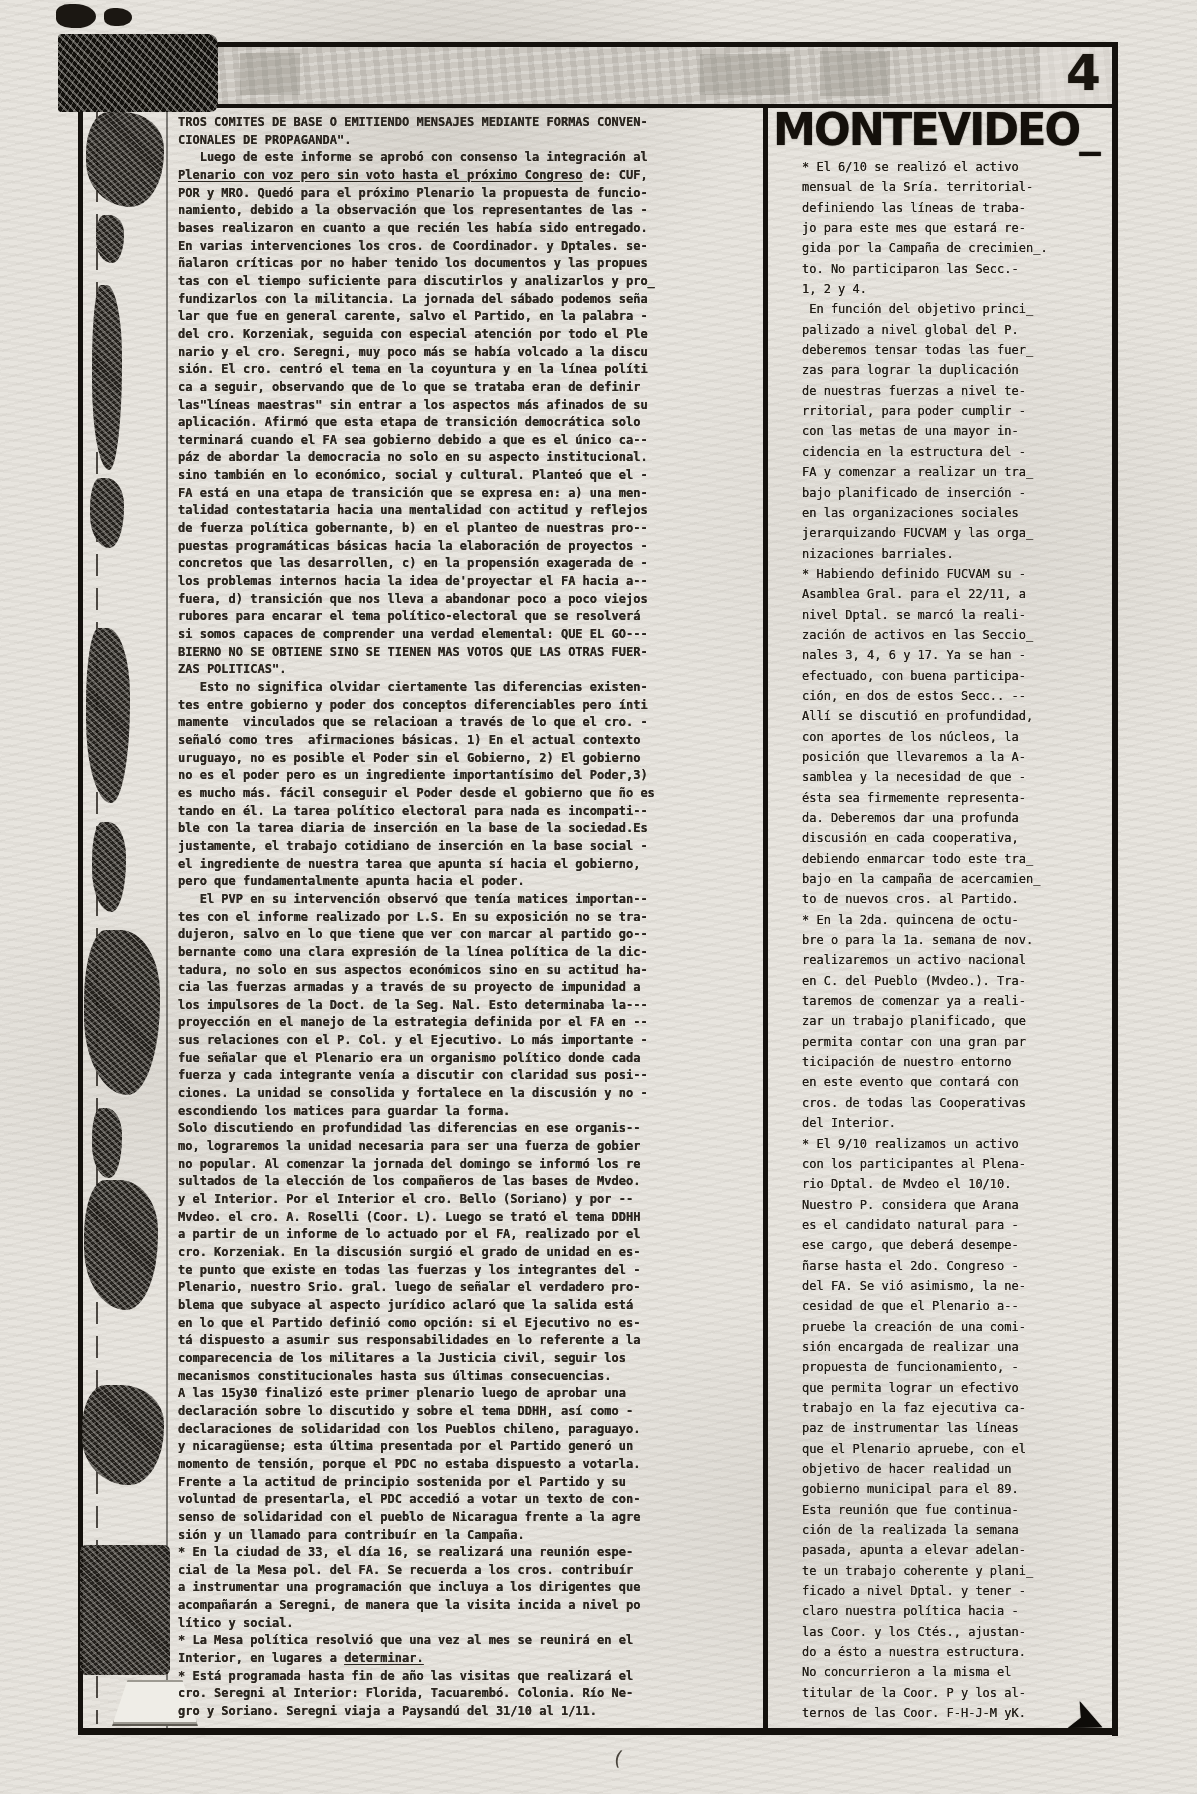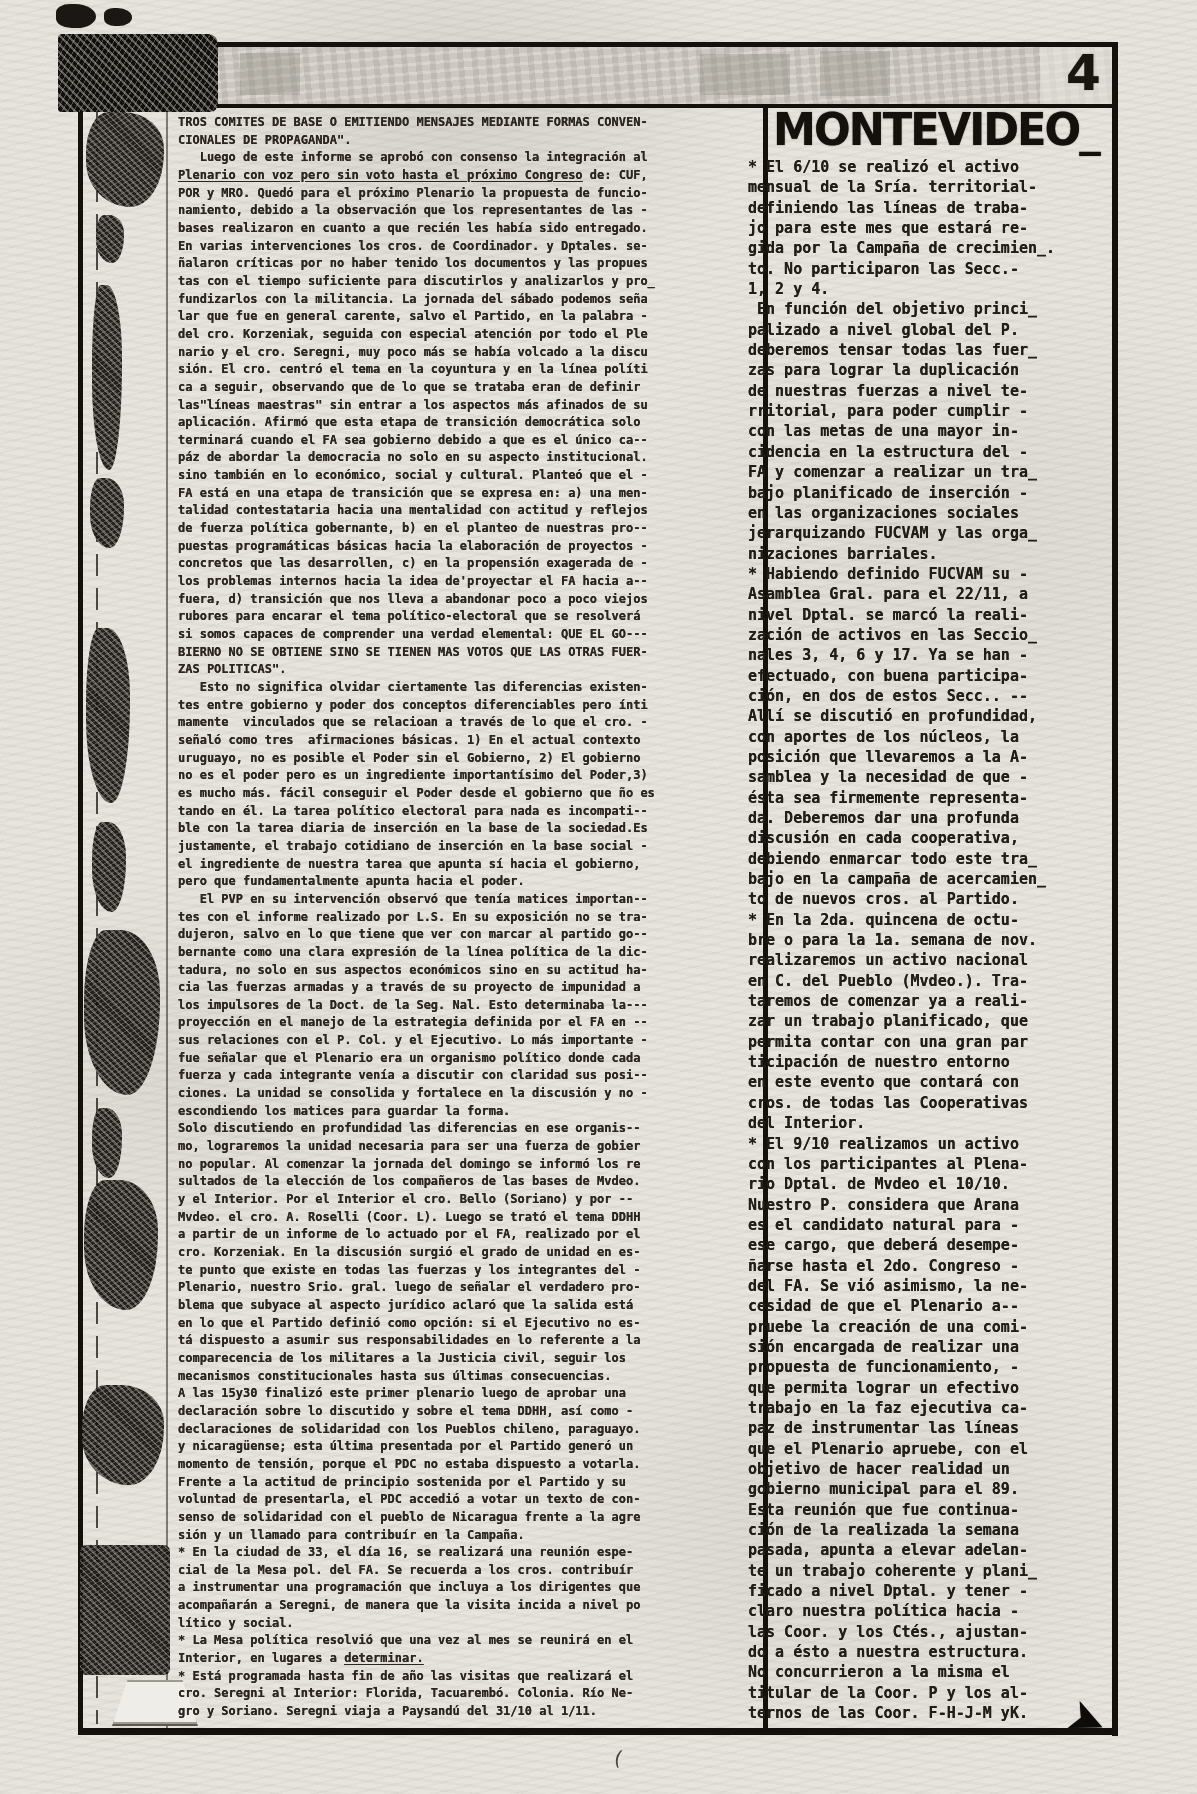--- a/index.html
+++ b/index.html
@@ -56,22 +56,22 @@
     position:absolute; left:96px; top:112px; width:2px; height:1612px;
     background:repeating-linear-gradient(180deg, rgba(25,20,15,.75) 0 22px, transparent 22px 34px);
   }
   .col{position:absolute; white-space:pre;}
   #left-col{
     left:178px; top:114px; width:578px;
     font-size:12px; line-height:17.65px; letter-spacing:0;
     color:#2b2620; text-shadow:0 0 .4px rgba(40,34,26,.9);font-weight:bold;
   }
   #right-col{
-    left:748px; top:157px; width:334px;
-    font-size:15px; line-height:20.35px; font-weight:bold;
+    left:802px; top:157px; width:334px;
+    font-size:12px; line-height:20.35px; font-weight:normal;
     color:#211d17; text-shadow:0 0 .5px rgba(30,25,18,.85);
   }
   .tl{height:inherit;}
   .u-seg{text-decoration:underline; text-underline-offset:2px;}
   #section-header{
     position:absolute; left:773px; top:104px;
     font-family:"DejaVu Sans","Liberation Sans",sans-serif;
     font-weight:900; font-size:44px; letter-spacing:-2px;
     transform:scaleY(1.0) scaleX(0.98); transform-origin:left top;
     color:#14100b; text-shadow:0 0 1.2px rgba(20,15,8,.8);

